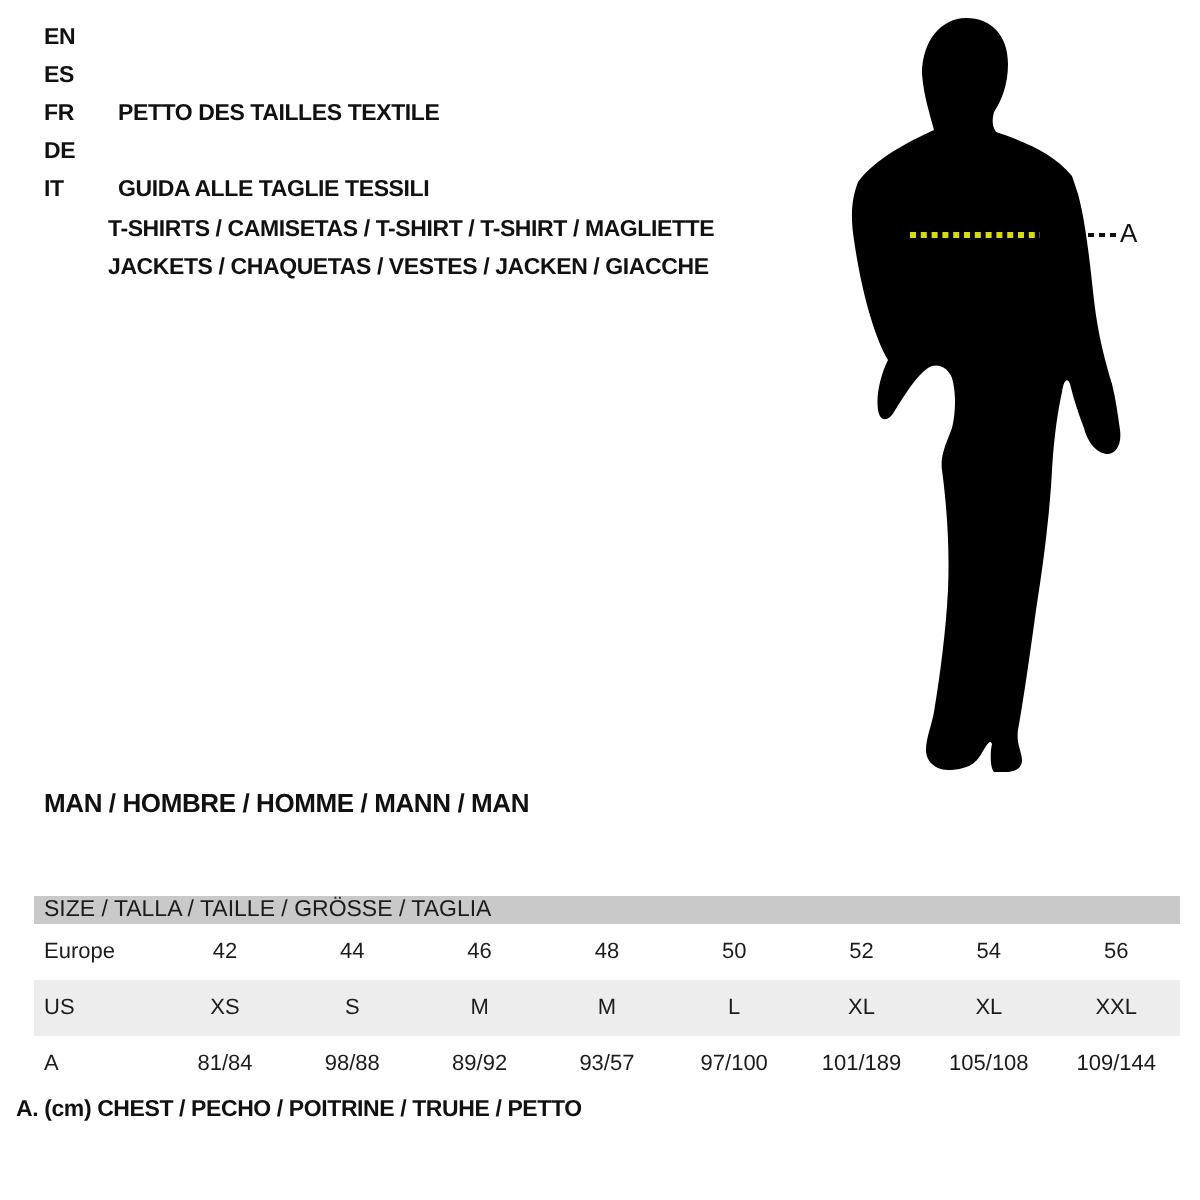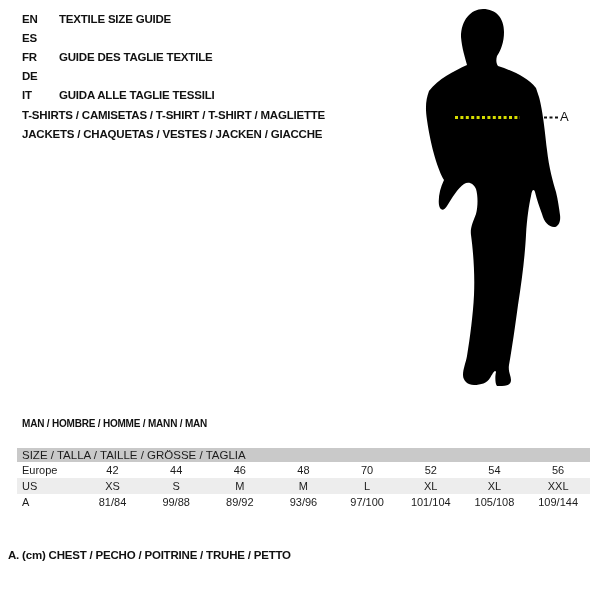--- a/index.html
+++ b/index.html
@@ -6,58 +6,57 @@
   #stage{position:relative;width:600px;height:600px;background:#fff;overflow:hidden;
          font-family:"Liberation Sans",sans-serif;color:#111;text-decoration:underline;}
 
   
   #langs{position:absolute;left:22px;top:10px;}
   .lang-row{display:flex;font-weight:700;font-size:11.5px;line-height:19px;letter-spacing:-0.2px;}
   .lang-code{width:37px;flex:0 0 37px;}
 
   
   #cats{position:absolute;left:22px;top:106px;}
-  .cat-line{font-weight:700;font-size:11.5px;line-height:19px;letter-spacing:-0.2px;}
+  .cat-line{font-weight:700;font-size:11.5px;line-height:19px;letter-spacing:-0.2px;margin-left:32px;}
 
   
   #figure-wrap{position:absolute;left:415px;top:0;width:185px;height:400px;}
   #measure-label{position:absolute;left:560px;top:109px;font-size:13px;font-weight:400;}
 
   
-  #section-title{position:absolute;left:22px;top:418px;font-weight:700;font-size:10px;letter-spacing:-0.2px;}
+  #section-title{position:absolute;left:22px;top:394px;font-weight:700;font-size:13px;letter-spacing:-0.2px;}
 
   
   #size-table-wrap{position:absolute;left:17px;top:448px;width:573px;}
   table{border-collapse:collapse;table-layout:fixed;width:573px;font-size:11px;color:#1c1c1c;}
   td,th{padding:0;font-weight:400;vertical-align:middle;white-space:nowrap;}
   tr.hdr th{height:14px;background:var(--header-bg,#c9c9c9);text-align:left;padding-left:5px;
             font-size:11.5px;}
-  tr.data td{height:16px;text-align:center;}
+  tr.data td{height:28px;text-align:center;}
   tr.data td.rowlabel{text-align:left;padding-left:5px;width:72px;}
   tr.shaded td{background:var(--band-bg,#ededed);}
 
   
   #footnote{position:absolute;left:8px;top:549px;font-weight:700;font-size:11.5px;letter-spacing:-0.2px;}
 </style>
 </head>
 <body>
 
 <div id="stage">
 
   <div id="langs">
     <div class="lang-row">
       <span class="lang-code">EN</span>
-      <span>TEXTILE SIZE GUIDE</span>
     </div>
     <div class="lang-row">
       <span class="lang-code">ES</span>
     </div>
     <div class="lang-row">
       <span class="lang-code">FR</span>
-      <span>GUIDE DES TAGLIE TEXTILE</span>
+      <span>PETTO DES TAILLES TEXTILE</span>
     </div>
     <div class="lang-row">
       <span class="lang-code">DE</span>
     </div>
     <div class="lang-row">
       <span class="lang-code">IT</span>
       <span>GUIDA ALLE TAGLIE TESSILI</span>
     </div>
   </div>
 
@@ -118,44 +117,44 @@
       <tbody>
           <tr class="hdr">
         <th colspan="9">SIZE / TALLA / TAILLE / GRÖSSE / TAGLIA</th>
       </tr>
       <tr class="data">
         <td class="rowlabel">Europe</td>
         <td>42</td>
         <td>44</td>
         <td>46</td>
         <td>48</td>
-        <td>70</td>
+        <td>50</td>
         <td>52</td>
         <td>54</td>
         <td>56</td>
       </tr>
       <tr class="data shaded">
         <td class="rowlabel">US</td>
         <td>XS</td>
         <td>S</td>
         <td>M</td>
         <td>M</td>
         <td>L</td>
         <td>XL</td>
         <td>XL</td>
         <td>XXL</td>
       </tr>
       <tr class="data">
         <td class="rowlabel">A</td>
         <td>81/84</td>
-        <td>99/88</td>
+        <td>98/88</td>
         <td>89/92</td>
-        <td>93/96</td>
+        <td>93/57</td>
         <td>97/100</td>
-        <td>101/104</td>
+        <td>101/189</td>
         <td>105/108</td>
         <td>109/144</td>
       </tr>
     </tbody>
       </table>
   </div>
 
   <div id="footnote">A. (cm) CHEST / PECHO / POITRINE / TRUHE / PETTO</div>
 
 </div>

